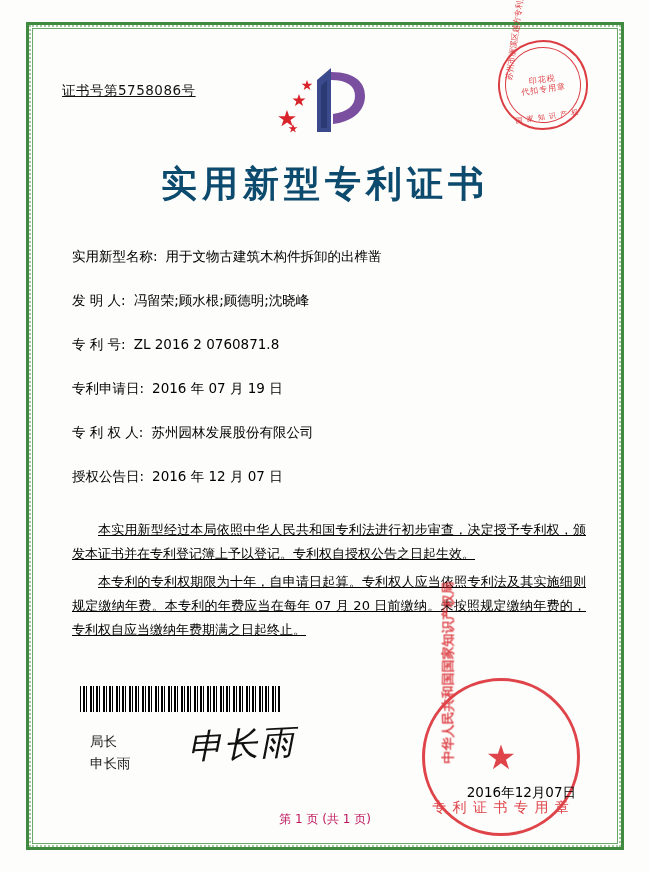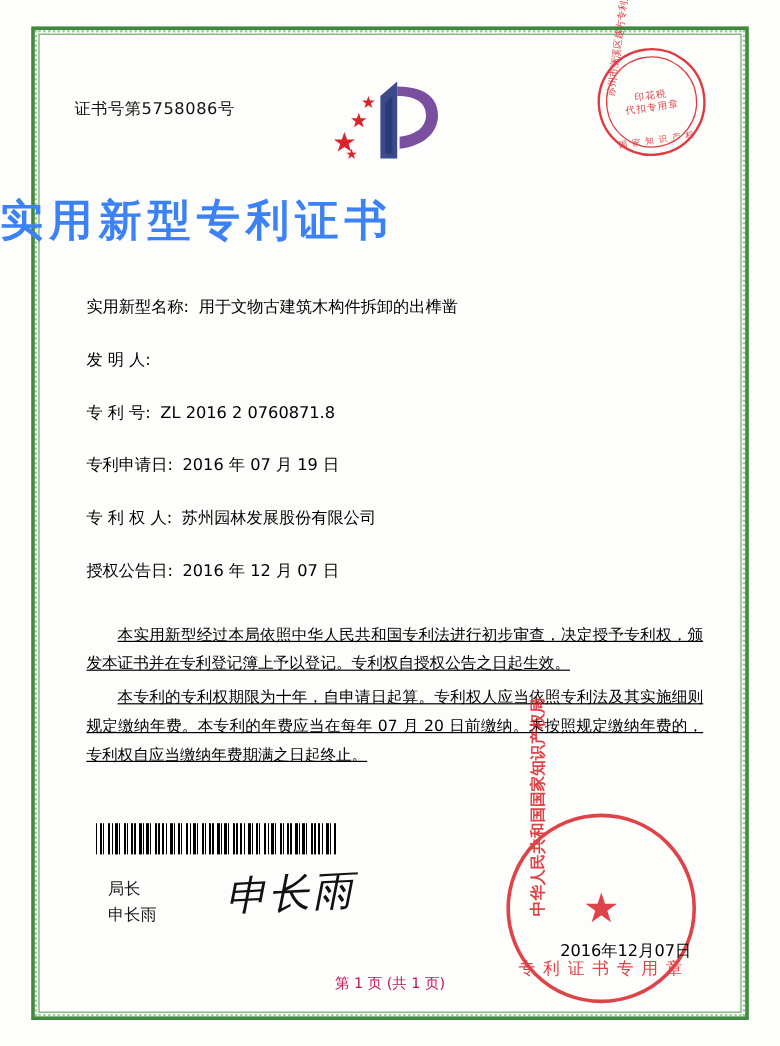--- a/index.html
+++ b/index.html
@@ -53,20 +53,21 @@
   }
 
   
   .cert-no {
     position: absolute;
     left: 62px;
     top: 82px;
     font-size: 13.5px;
     letter-spacing: 0.5px;
     color: #111;
+    text-decoration: underline;
   }
 
   
   .logo {
     position: absolute;
     left: 50%;
     top: 62px;
     transform: translateX(-50%);
     width: 140px;
     height: 80px;
@@ -113,25 +114,26 @@
     transform-origin: 0 0;
     white-space: nowrap;
   }
 
   
   .doc-title {
     position: absolute;
     left: 0;
     right: 0;
     top: 160px;
+    text-align: center;
     font-family: "DejaVu Serif", "Liberation Serif", serif;
     font-weight: bold;
     font-size: 36px;
     letter-spacing: 5px;
-    color: #3b82f6;
+    color: #0c4a6e;
   }
 
   
   .fields {
     position: absolute;
     left: 72px;
     right: 68px;
     top: 246px;
   }
   .field-row {
@@ -301,20 +303,21 @@
 
   <div class="doc-title">实用新型专利证书</div>
 
   <div class="fields">
     <div class="field-row">
       <span class="field-label">实用新型名称:</span>
       <span class="field-value">用于文物古建筑木构件拆卸的出榫凿</span>
     </div>
     <div class="field-row">
       <span class="field-label">发 明 人:</span>
+      <span class="field-value">冯留荣;顾水根;顾德明;沈晓峰</span>
     </div>
     <div class="field-row">
       <span class="field-label">专 利 号:</span>
       <span class="field-value">ZL 2016 2 0760871.8</span>
     </div>
     <div class="field-row">
       <span class="field-label">专利申请日:</span>
       <span class="field-value">2016 年 07 月 19 日</span>
     </div>
     <div class="field-row">

